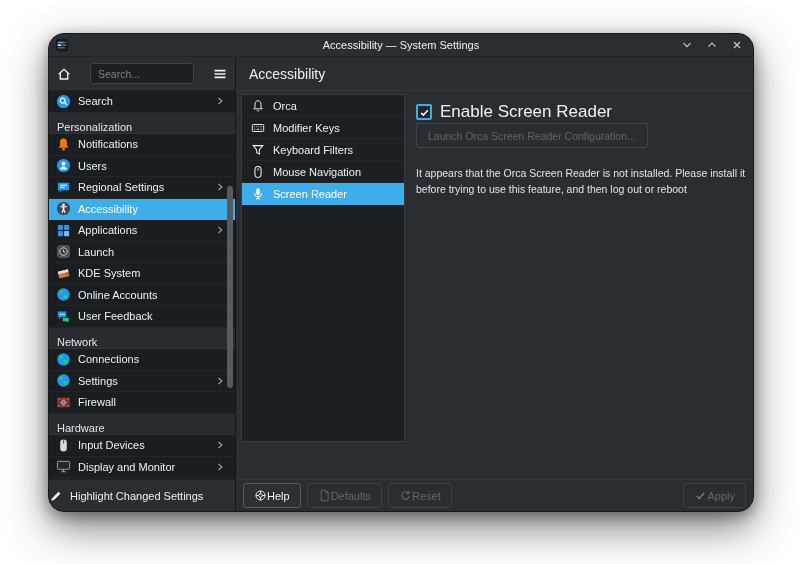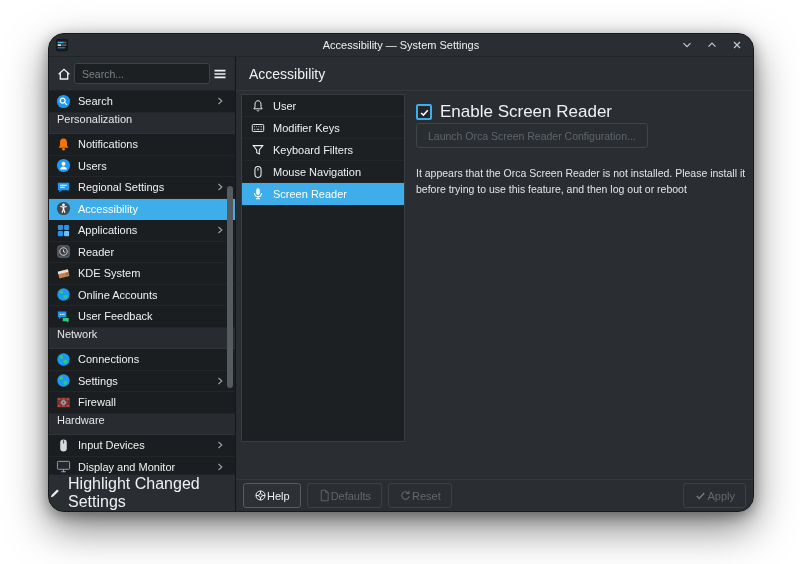--- a/index.html
+++ b/index.html
@@ -24,41 +24,41 @@
   .tb-controls{margin-left:auto;display:flex;gap:13px;margin-right:10px}
   .tb-btn{width:12px;height:12px;display:inline-flex;cursor:pointer}
   
   .body-row{flex:1;display:flex;min-height:0}
   .ic{display:inline-flex}
   .ic svg{width:100%;height:100%;display:block}
   
   .sidebar{flex:0 0 186px;width:186px;display:flex;flex-direction:column;
     background:#1b1e20;border-right:1px solid #141719}
   .sb-top{flex:0 0 33px;background:#2a2e32;display:flex;align-items:center;
-    padding:0 7px;gap:2px;border-bottom:1px solid #202427}
+    padding:0 7px;gap:18px;border-bottom:1px solid #202427}
   .sb-top .home{width:16px;height:16px;flex:0 0 16px}
   .search-input{flex:1;min-width:0;height:19px;background:#1d2023;border:1px solid #3e4347;
     border-radius:3px;color:#cfd2d5;font-size:10.5px;padding:0 7px;outline:none;
     font-family:"Liberation Sans",sans-serif}
   .search-input::placeholder{color:#7a8085}
   .sb-top .burger{width:16px;height:16px;flex:0 0 16px;cursor:pointer}
   .sb-list{flex:1;position:relative;overflow:hidden}
   .s-row{height:20.5px;display:flex;align-items:center;gap:7px;padding:0 7px;
     color:#eff0f1;font-size:11px;cursor:pointer;border-bottom:1px solid rgba(255,255,255,.035)}
   .s-row .ic{width:15px;height:15px;flex:0 0 15px}
   .s-row .lbl{flex:1;white-space:nowrap;overflow:hidden}
   .s-row .chev{width:12px;height:12px;flex:0 0 12px;margin-right:2px}
   .s-row.sel{background:#3daee9;color:#ffffff;border-bottom-color:transparent}
-  .s-sec{height:20.5px;display:flex;align-items:flex-start;padding:0 8px;background:#282c30;
+  .s-sec{height:20.5px;display:flex;align-items:flex-end;padding:0 8px;background:#282c30;
     color:#e4e6e8;font-size:11px;border-bottom:1px solid rgba(255,255,255,.04)}
   .scroll-thumb{position:absolute;right:2px;top:95px;width:6px;height:202px;
     border-radius:3px;background:#565b60}
   .sb-foot{flex:0 0 31px;background:#2a2e32;border-top:1px solid #1f2226;
     display:flex;align-items:center;gap:7px;
-    color:#eff0f1;font-size:16px;cursor:pointer}
+    color:#eff0f1;font-size:11px;cursor:pointer}
   .sb-foot .ic{width:14px;height:14px}
   
   .content{flex:1;display:flex;flex-direction:column;background:#2a2e32;min-width:0}
   .ct-header{flex:0 0 33px;display:flex;align-items:center;padding:0 13px;
     font-size:14px;color:#eff0f1;border-bottom:1px solid #35393d}
   .ct-main{flex:1;display:flex;padding:2px 7px 0 5px;gap:11px;min-height:0}
   .tab-panel{flex:0 0 162px;width:162px;height:346px;background:#1d2023;
     border:1px solid #383d42;margin-top:1px}
   .t-row{height:21px;display:flex;align-items:center;gap:8px;padding:0 9px;
     color:#eff0f1;font-size:11px;cursor:pointer;border-bottom:1px solid rgba(255,255,255,.035)}
@@ -214,21 +214,21 @@
             </span>
           </div>
           <div class="s-row">
             <span class="ic">
               <svg viewBox="0 0 16 16">
                 <rect x="2" y="2" width="12" height="12" rx="2" fill="#3a3f44" stroke="#8a8f94" stroke-width="0.8"></rect>
                 <circle cx="8" cy="8" r="4" fill="none" stroke="#c8ccd0" stroke-width="1.1"></circle>
                 <path d="M8 5.8 V8 L9.8 9.2" stroke="#c8ccd0" stroke-width="1.1" fill="none"></path>
               </svg>
             </span>
-            <span class="lbl">Reader</span>
+            <span class="lbl">Launch</span>
           </div>
           <div class="s-row">
             <span class="ic">
               <svg viewBox="0 0 16 16">
                 <g transform="rotate(-14 8 8)">
                   <rect x="2.4" y="4.8" width="11.2" height="7.4" rx="1.2" fill="#c77f4f"></rect>
                   <rect x="2.4" y="4.8" width="11.2" height="2.7" fill="#e7dfd4"></rect>
                   <circle cx="11.6" cy="9.4" r="1" fill="#8a5a33"></circle>
                 </g>
               </svg>
@@ -348,21 +348,21 @@
 
       <div class="ct-main">
         <div class="tab-panel" id="tab-list">
             <div class="t-row">
               <span class="ic">
                 <svg viewBox="0 0 16 16">
                   <path d="M8 2 C5.8 2 4.6 3.8 4.6 5.8 L4.6 9.2 L3.2 11.2 L12.8 11.2 L11.4 9.2 L11.4 5.8 C11.4 3.8 10.2 2 8 2 Z" fill="none" stroke="#eff0f1" stroke-width="1.1"></path>
                   <path d="M6.7 13 C7 13.9 9 13.9 9.3 13" stroke="#eff0f1" stroke-width="1.1" fill="none"></path>
                 </svg>
               </span>
-              <span>User</span>
+              <span>Orca</span>
             </div>
             <div class="t-row">
               <span class="ic">
                 <svg viewBox="0 0 16 16">
                   <rect x="1.5" y="4" width="13" height="8" rx="1" fill="none" stroke="#eff0f1" stroke-width="1.1"></rect>
                   <path d="M3.5 6.5 H4.5 M6 6.5 H7 M8.5 6.5 H9.5 M11 6.5 H12.5 M3.5 9.5 H5 M6.5 9.5 H9.5 M11 9.5 H12.5" stroke="#eff0f1" stroke-width="1"></path>
                 </svg>
               </span>
               <span>Modifier Keys</span>
             </div>

